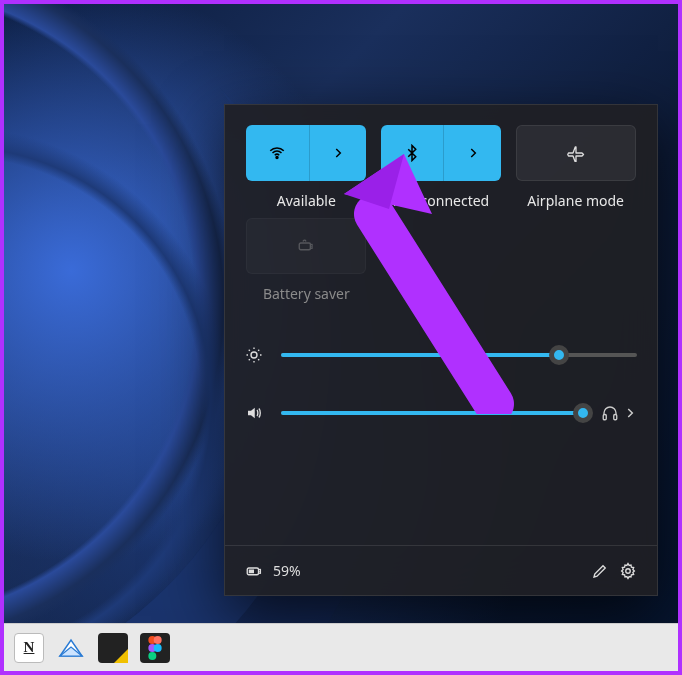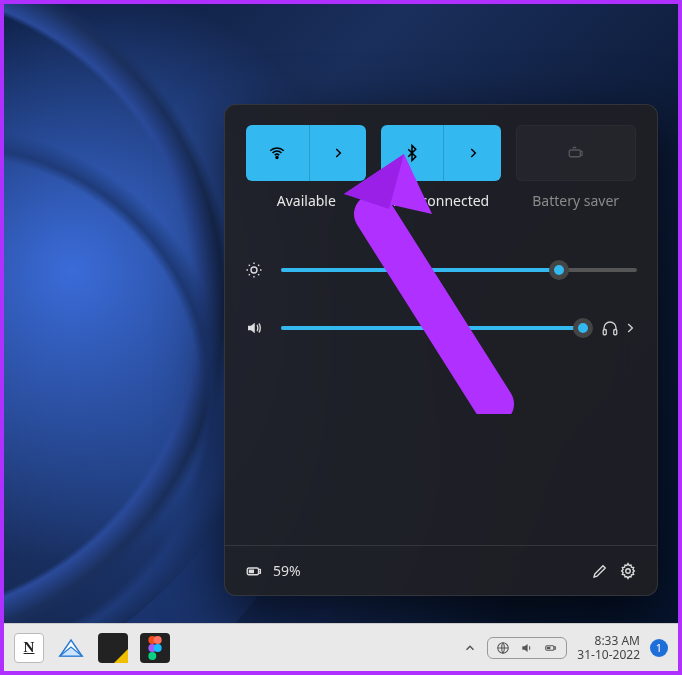--- a/index.html
+++ b/index.html
@@ -25,21 +25,21 @@
     width: 700px; height: 700px; left: -400px; top: 50px;
     background: radial-gradient(circle, transparent 50%, #1e3a78 52%, transparent 56%);
   }
 
   .flyout {
     position: absolute; right: 20px; top: 100px;
     width: 434px; height: 492px;
     background: rgba(32,32,36,0.92);
     backdrop-filter: blur(20px);
     border: 1px solid rgba(120,120,120,.25);
-    border-radius: 12px;
+    border-radius: 0;
     box-shadow: 0 20px 60px rgba(0,0,0,.7);
     padding: 20px 20px 0 20px;
     display: flex; flex-direction: column;
     color: #eee;
   }
 
   .tile-grid { display: grid; grid-template-columns: repeat(3, 1fr); gap: 8px 12px; }
   .tile-cell { display: flex; flex-direction: column; align-items: center; gap: 10px; }
   .tile {
     width: 120px; height: 56px; border-radius: 6px;
@@ -147,20 +147,28 @@
         </div>
         <div class="half">
           <svg class="ico-sm" viewBox="0 0 24 24" fill="none" stroke="black" stroke-width="2.5">
               <path d="M9 5l7 7-7 7"></path>
             </svg>
         </div>
       </div>
       <div class="tile-label">Not connected</div>
     </div>
 
+    <div class="tile-cell">
+      <div class="tile">
+        <svg class="ico" viewBox="0 0 24 24" fill="none" stroke="#ddd" stroke-width="1.8">
+            <path d="M2 12h6l3-8 1 0 0 8h8l2 2-2 2h-8l0 8-1 0-3-8H2l-1-2z" stroke-linejoin="round"></path>
+          </svg>
+      </div>
+      <div class="tile-label">Airplane mode</div>
+    </div>
 
 
     <div class="tile-cell">
       <div class="tile disabled">
         <svg class="ico" viewBox="0 0 24 24" fill="none" stroke="#999" stroke-width="1.8">
             <rect x="3" y="8" width="15" height="9" rx="2"></rect>
             <rect x="18" y="10" width="2" height="5"></rect>
             <path d="M8 6c0 0 2-4 4 0"></path>
           </svg>
       </div>
@@ -239,38 +247,13 @@
   <div class="tb-icon figma">
     <svg viewBox="0 0 12 18">
         <circle cx="4" cy="3" r="3" fill="#f24e1e"></circle>
         <circle cx="8" cy="3" r="3" fill="#ff7262"></circle>
         <circle cx="4" cy="9" r="3" fill="#a259ff"></circle>
         <circle cx="8" cy="9" r="3" fill="#1abcfe"></circle>
         <circle cx="4" cy="15" r="3" fill="#0acf83"></circle>
       </svg>
   </div>
   <div class="spacer"></div>
-  <div class="tray-group">
-    <svg class="ico-sm" viewBox="0 0 24 24" fill="none" stroke="#555" stroke-width="2.5">
-        <path d="M6 15l6-6 6 6"></path>
-      </svg>
-    <div class="tray-box">
-      <svg class="ico-sm" viewBox="0 0 24 24" fill="none" stroke="#555" stroke-width="1.8">
-          <circle cx="12" cy="12" r="9"></circle>
-          <path d="M3 12h18M12 3c3 3 3 15 0 18M12 3c-3 3-3 15 0 18"></path>
-        </svg>
-      <svg class="ico-sm" viewBox="0 0 24 24" fill="none" stroke="#555" stroke-width="1.8">
-          <path d="M4 9v6h4l5 4V5L8 9H4z" fill="#555" stroke="none"></path>
-          <path d="M16 9c1 1 1 5 0 6"></path>
-        </svg>
-      <svg class="ico-sm" viewBox="0 0 24 24" fill="none" stroke="#555" stroke-width="1.8">
-          <rect x="3" y="8" width="14" height="8" rx="2"></rect>
-          <rect x="17.5" y="10" width="2" height="4"></rect>
-          <rect x="5" y="10" width="6" height="4" fill="#555" stroke="none"></rect>
-        </svg>
-    </div>
-    <div class="clock">
-      <div>8:33 AM</div>
-      <div>31-10-2022</div>
-    </div>
-    <div class="notif">1</div>
-  </div>
 </div>
 
 </body></html>

